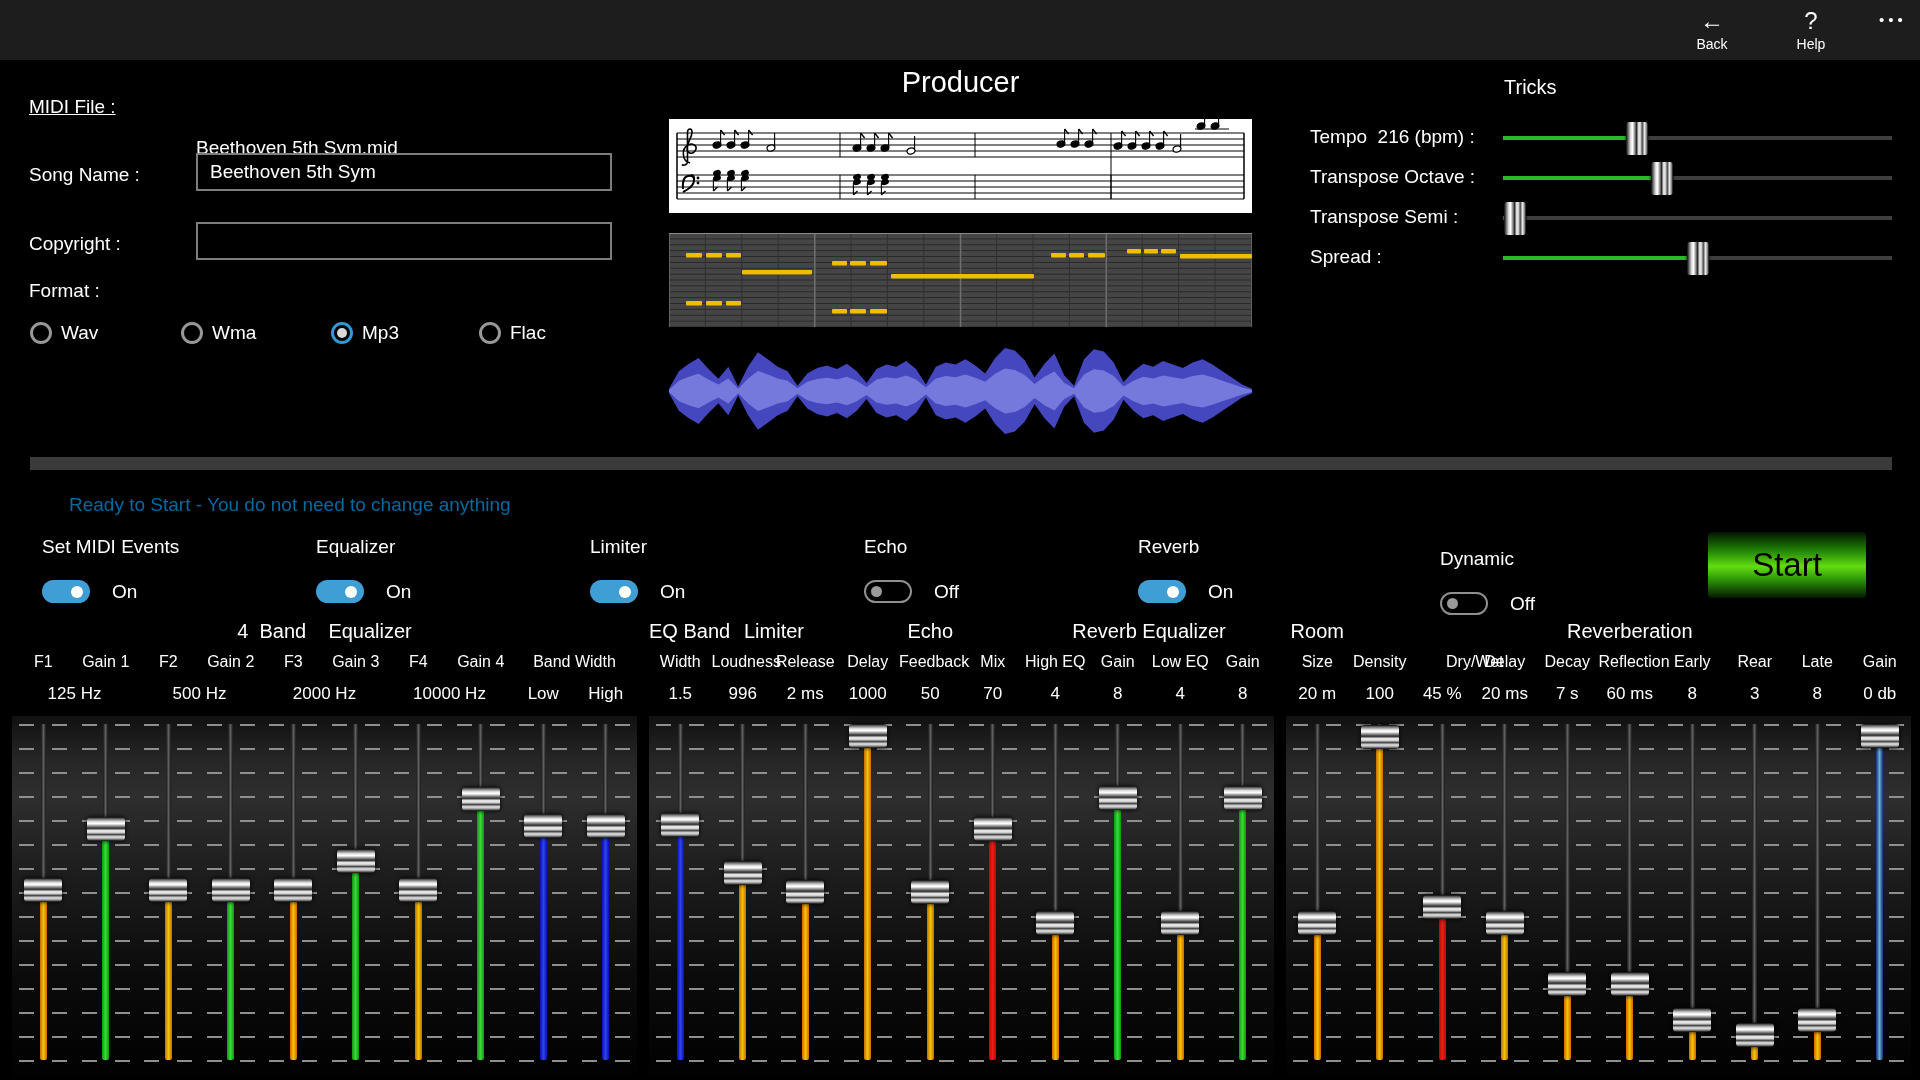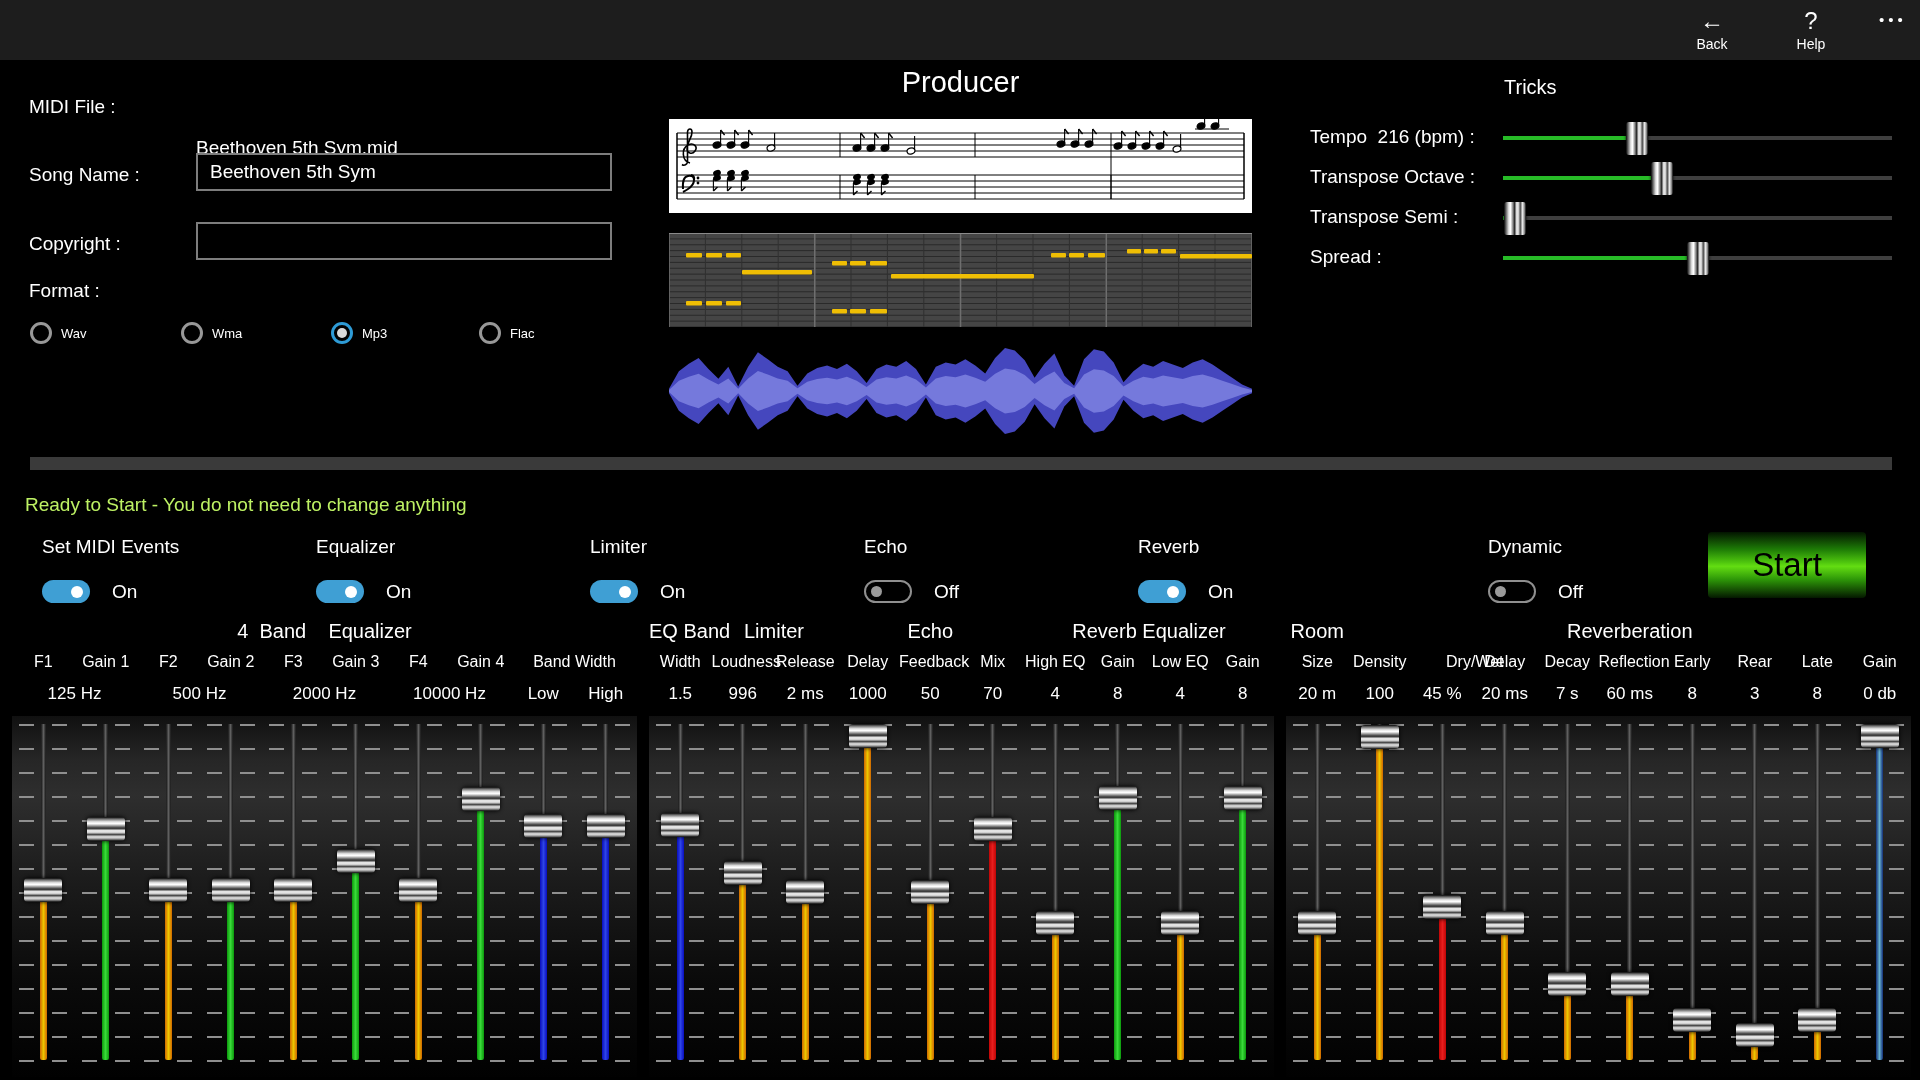--- a/index.html
+++ b/index.html
@@ -14,21 +14,21 @@
   
   .flabel{position:absolute;font-size:19px;}
   .fvalue{position:absolute;font-size:19px;}
   .finput{position:absolute;width:416px;height:38px;background:#000;border:2px solid #7d7d7d;
           color:#fff;font-size:19px;font-family:"Liberation Sans",sans-serif;padding:0 12px;box-sizing:border-box;outline:none;}
   .radio-item{position:absolute;top:322px;display:flex;align-items:center;gap:9px;cursor:pointer;}
   .radio-circle{width:22px;height:22px;border-radius:50%;border:3px solid #989898;box-sizing:border-box;
                 display:flex;align-items:center;justify-content:center;}
   .radio-circle.sel{border-color:#2E9BD6;}
   .radio-dot{width:10px;height:10px;border-radius:50%;background:#d9d9d9;}
-  .radio-label{font-size:13px;}
+  .radio-label{font-size:19px;}
   
   .producer-title{position:absolute;left:669px;top:66px;width:583px;text-align:center;font-size:29px;}
   .preview{position:absolute;left:669px;}
   .progressbar{position:absolute;left:30px;top:457px;width:1862px;height:13px;background:#3a3a3a;}
   
   .tricks-title{position:absolute;left:1504px;top:76px;font-size:20px;}
   .trick-label{position:absolute;left:1310px;font-size:19px;}
   .htrack{position:absolute;height:4px;background:#3f3f3f;}
   .hfill{position:absolute;height:4px;}
   .hthumb{position:absolute;width:22px;height:33px;border-radius:3px;
@@ -82,21 +82,21 @@
     </div>
     <div class="tb-btn" style="left:1776px;">
       <span class="tb-icon">?</span>
       <span class="tb-label">Help</span>
     </div>
     <div class="tb-btn" style="left:1858px;top:0;">
       <span class="tb-dots">•••</span>
     </div>
   </div>
 
-  <div class="flabel" style="left:29px;top:96px;">MIDI File :</div>
+  <div class="flabel" style="left:29px;top:96px;text-decoration:underline;">MIDI File :</div>
   <div class="fvalue" style="left:196px;top:96px;margin-top:41px;">Beethoven 5th Sym.mid</div>
 
   <div class="flabel" style="left:29px;top:164px;">Song Name :</div>
   <input class="finput" style="left: 196px; top: 153px;" value="Beethoven 5th Sym">
 
   <div class="flabel" style="left:29px;top:233px;">Copyright :</div>
   <input class="finput" style="left: 196px; top: 222px;" value="">
 
   <div class="flabel" style="left:29px;top:280px;">Format :</div>
   <div id="radio-row">
@@ -305,21 +305,21 @@
       <div class="trick-label" style="top: 206px; white-space: pre;">Transpose Semi :</div>
       <div class="htrack" style="left: 1503px; top: 216px; width: 389px;"></div>
       <div class="hfill" style="left: 1503px; top: 216px; width: 12.059px; background: rgb(39, 187, 39);"></div>
       <div class="hthumb" style="left: 1504.06px; top: 201.5px;"></div>
       <div class="trick-label" style="top: 246px; white-space: pre;">Spread :</div>
       <div class="htrack" style="left: 1503px; top: 256px; width: 389px;"></div>
       <div class="hfill" style="left: 1503px; top: 256px; width: 194.889px; background: rgb(39, 187, 39);"></div>
       <div class="hthumb" style="left: 1686.89px; top: 241.5px;"></div>
     </div>
 
-  <div class="status" style="color: #bef264;">Ready to Start - You do not need to change anything</div>
+  <div class="status" style="color: #0369a1; margin-left: 44px;">Ready to Start - You do not need to change anything</div>
 
   <div id="toggles">
       <div class="toggle-col" style="left: 42px;">
         <div class="toggle-label">Set MIDI Events</div>
         <div class="toggle-row">
           <div class="pill on">
             <div class="knob"></div>
           </div>
           <span class="toggle-state">On</span>
         </div>
@@ -353,21 +353,21 @@
       </div>
       <div class="toggle-col" style="left: 1138px;">
         <div class="toggle-label">Reverb</div>
         <div class="toggle-row">
           <div class="pill on">
             <div class="knob"></div>
           </div>
           <span class="toggle-state">On</span>
         </div>
       </div>
-      <div class="toggle-col" style="left: 1488px;">
+      <div class="toggle-col" style="left: 1440px; margin-top: 12px;">
         <div class="toggle-label">Dynamic</div>
         <div class="toggle-row">
           <div class="pill off">
             <div class="knob"></div>
           </div>
           <span class="toggle-state">Off</span>
         </div>
       </div>
     </div>
 

